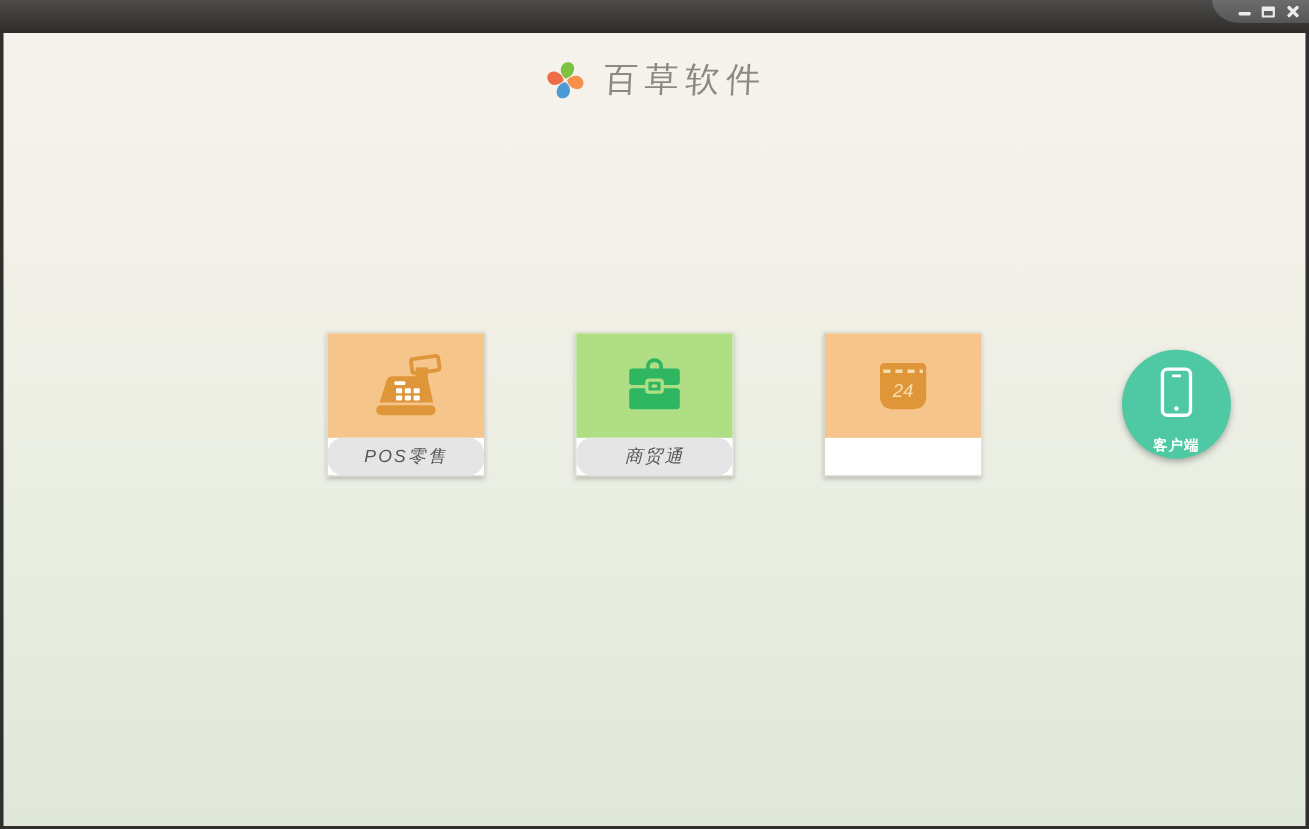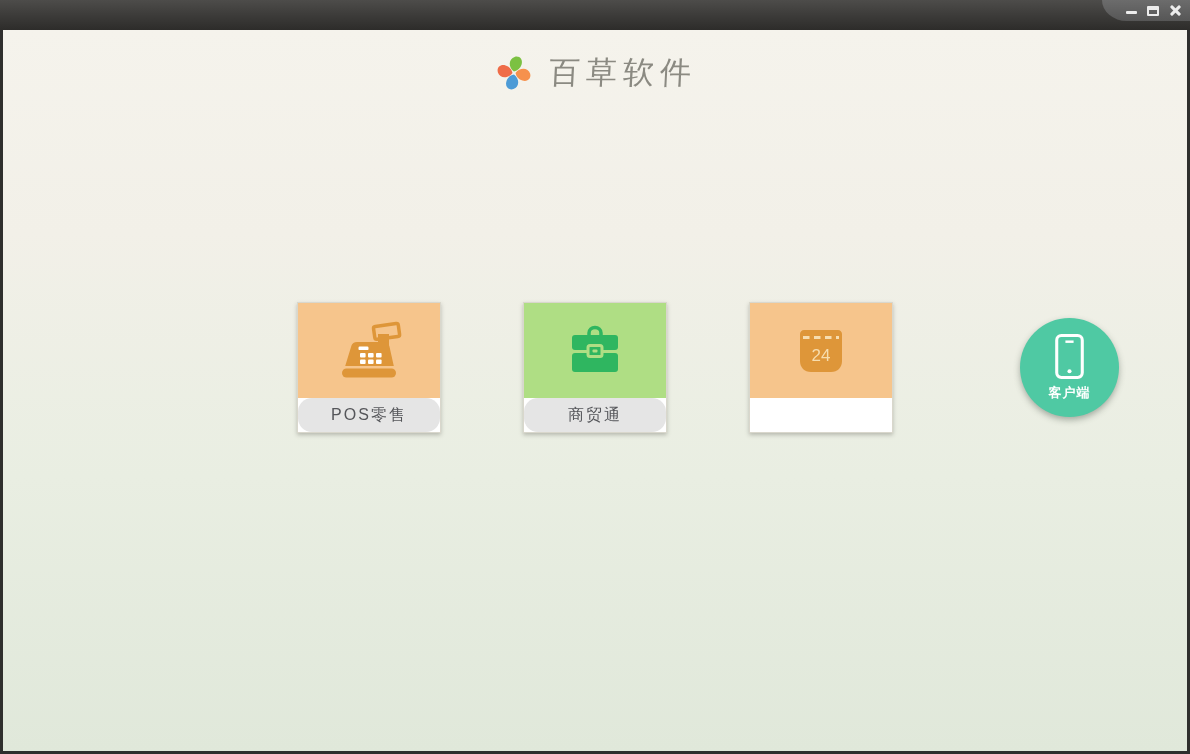--- a/index.html
+++ b/index.html
@@ -58,40 +58,40 @@
   }
 
   
   .card {
     position: absolute; top: 272px;
     width: 144px; height: 131px;
     background: #ffffff;
     border: 1px solid #d9d7cc;
     box-shadow: 0 2px 4px rgba(90, 90, 80, 0.35);
     cursor: pointer;
-    display: flex; flex-direction: column;
+    display: flex; flex-direction: column; font-style: italic;
   }
   .card-color {
     height: 95px; flex: 0 0 95px;
     display: flex; align-items: center; justify-content: center;
   }
   .card-label {
     flex: 1; display: flex; align-items: center; justify-content: center;
     font-size: 16px; color: #55565a; letter-spacing: 2px; background: #e5e5e5; border-radius: 14px;
   }
   .card-pos  { left: 294px; }
   .card-trade{ left: 520px; }
   .card-lean { left: 746px; }
 
   
   .client-btn {
     position: absolute; left: 1017px; top: 288px;
     width: 99px; height: 99px; border-radius: 50%;
     display: flex; flex-direction: column; align-items: center;
-    padding-top: 15px; gap: 4px;
+    padding-top: 15px; gap: 16px;
     box-shadow: 0 3px 6px rgba(80, 90, 80, 0.45);
     cursor: pointer;
   }
   .client-label { font-size: 13px; font-weight: bold; color: #ffffff; letter-spacing: 1px; }
 </style>
 </head>
 <body>
 
 <div class="titlebar">
   <div class="controls-tab">

